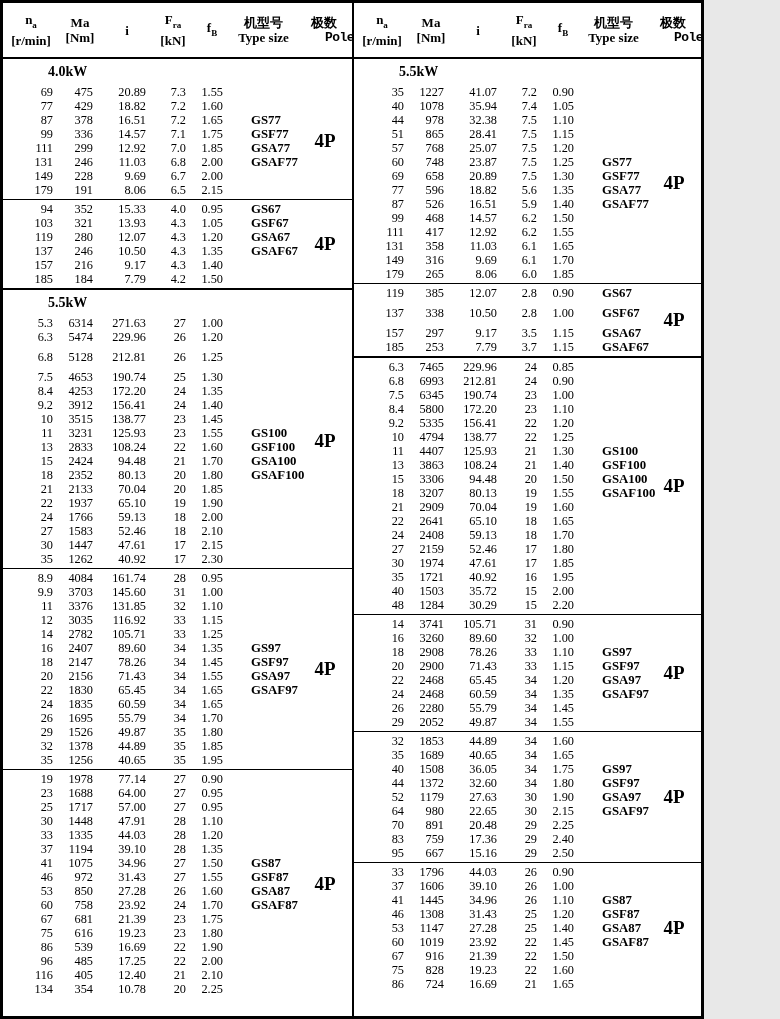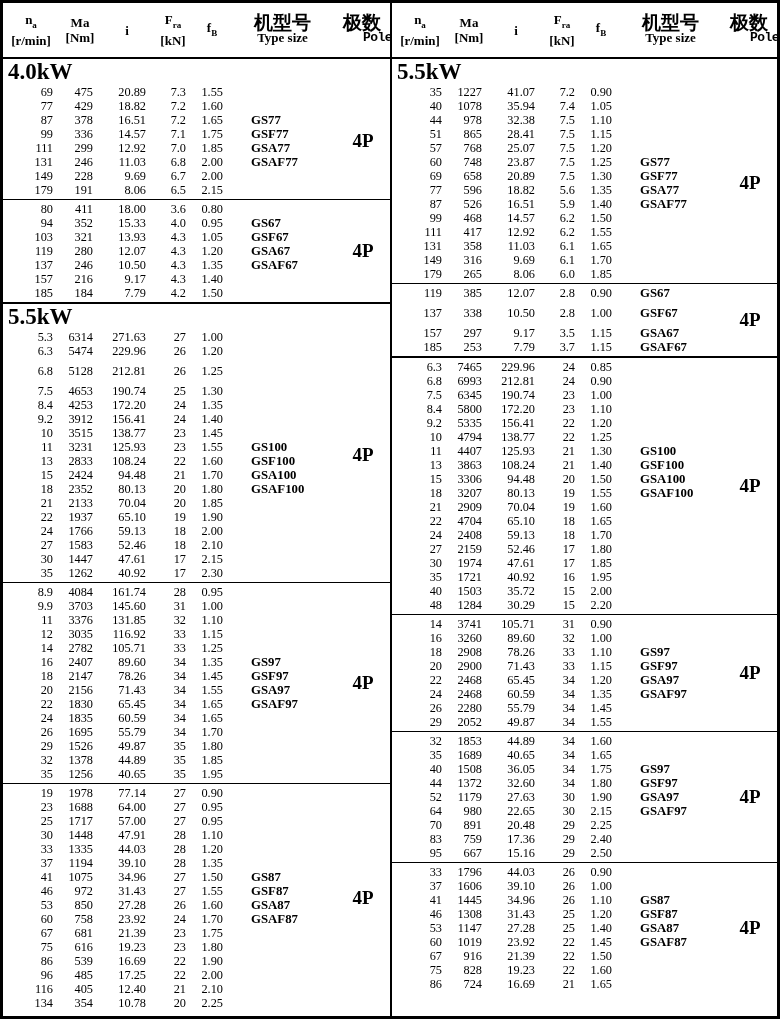--- a/index.html
+++ b/index.html
@@ -1,37 +1,37 @@
 <!DOCTYPE html>
 <html><head>
 <meta charset="utf-8">
 <style>
   html,body{margin:0;padding:0;background:#e8e8e8;}
   .page{
-    width:780px;height:1019px;background:#ffffff;box-sizing:border-box;
+    width:704px;height:1019px;background:#ffffff;box-sizing:border-box;
     border:3px solid #000;display:flex;overflow:hidden;
     font-family:"Liberation Serif",serif;color:#000;
   }
   .col{flex:1 1 50%;display:flex;flex-direction:column;box-sizing:border-box;min-width:0;}
   .col.right{border-left:2px solid #000;}
   
   .thead{
     display:grid;grid-template-columns:56px 42px 52px 40px 38px 1fr 56px;
     height:54px;border-bottom:2px solid #000;flex:0 0 auto;
     font-weight:bold;font-size:13px;
   }
   .hcell{display:flex;flex-direction:column;justify-content:center;align-items:center;line-height:15px;}
   .hcell sub{font-size:9px;}
   .hunit{font-weight:bold;}
   .mono{font-family:"Liberation Mono",monospace;font-size:13px;letter-spacing:-0.5px;margin-left:31px;}
-  .cjk{font-size:19px;}
+  .cjk{font-size:13px;}
   
   .tbody{flex:1 1 auto;display:flex;flex-direction:column;}
   .section + .section{border-top:2px solid #000;}
-  .section-title{font-weight:bold;font-size:23px;line-height:23px;padding:1px 0 0 5px;}
+  .section-title{font-weight:bold;font-size:14px;line-height:23px;padding:1px 0 0 5px;margin-left:40px;}
   .group{display:flex;}
   .group-divide{border-top:1.5px solid #000;}
   .rows{flex:1 1 auto;padding:2px 0 2px 0;min-width:0;}
   .row{
     display:grid;grid-template-columns:50px 40px 53px 40px 37px 1fr;
     font-size:12.3px;line-height:14px;height:14px;
   }
   .row.gap{margin-bottom:6px;}
   .cell{text-align:right;white-space:nowrap;}
   .cell.model{text-align:left;padding-left:28px;font-weight:bold;font-size:12.8px;}
@@ -142,28 +142,20 @@
                 <div class="cell fra">6.5</div>
                 <div class="cell fb">2.15</div>
                 <div class="cell model"></div>
               </div>
             </div>
             <div class="pole">4P</div>
           </div>
           <div class="group group-divide">
             <div class="rows">
               <div class="row">
-                <div class="cell na">80</div>
-                <div class="cell ma">411</div>
-                <div class="cell i">18.00</div>
-                <div class="cell fra">3.6</div>
-                <div class="cell fb">0.80</div>
-                <div class="cell model"></div>
-              </div>
-              <div class="row">
                 <div class="cell na">94</div>
                 <div class="cell ma">352</div>
                 <div class="cell i">15.33</div>
                 <div class="cell fra">4.0</div>
                 <div class="cell fb">0.95</div>
                 <div class="cell model">GS67</div>
               </div>
               <div class="row">
                 <div class="cell na">103</div>
                 <div class="cell ma">321</div>
@@ -878,21 +870,21 @@
               <div class="row">
                 <div class="cell na">21</div>
                 <div class="cell ma">2909</div>
                 <div class="cell i">70.04</div>
                 <div class="cell fra">19</div>
                 <div class="cell fb">1.60</div>
                 <div class="cell model"></div>
               </div>
               <div class="row">
                 <div class="cell na">22</div>
-                <div class="cell ma">4704</div>
+                <div class="cell ma">2641</div>
                 <div class="cell i">65.10</div>
                 <div class="cell fra">18</div>
                 <div class="cell fb">1.65</div>
                 <div class="cell model"></div>
               </div>
               <div class="row">
                 <div class="cell na">24</div>
                 <div class="cell ma">2408</div>
                 <div class="cell i">59.13</div>
                 <div class="cell fra">18</div>

